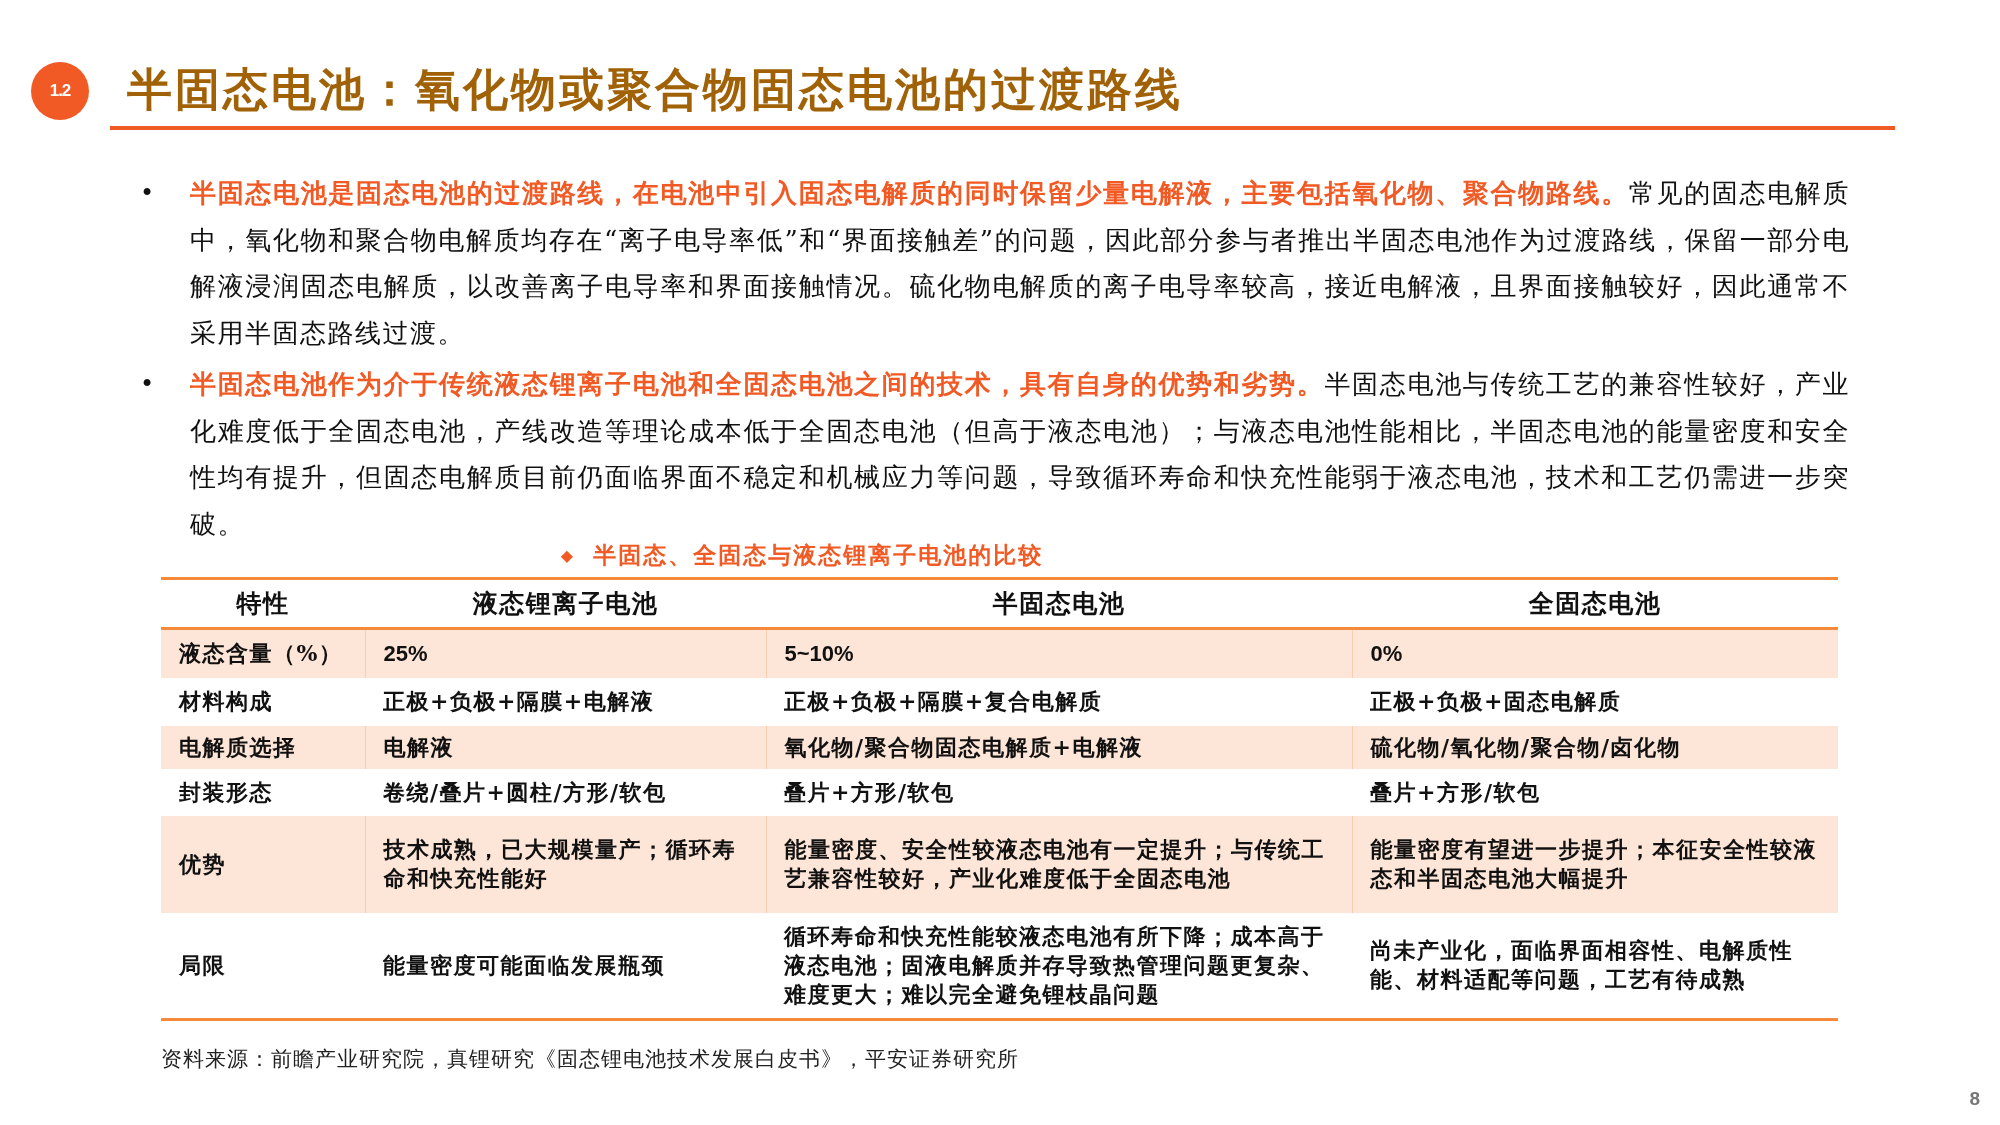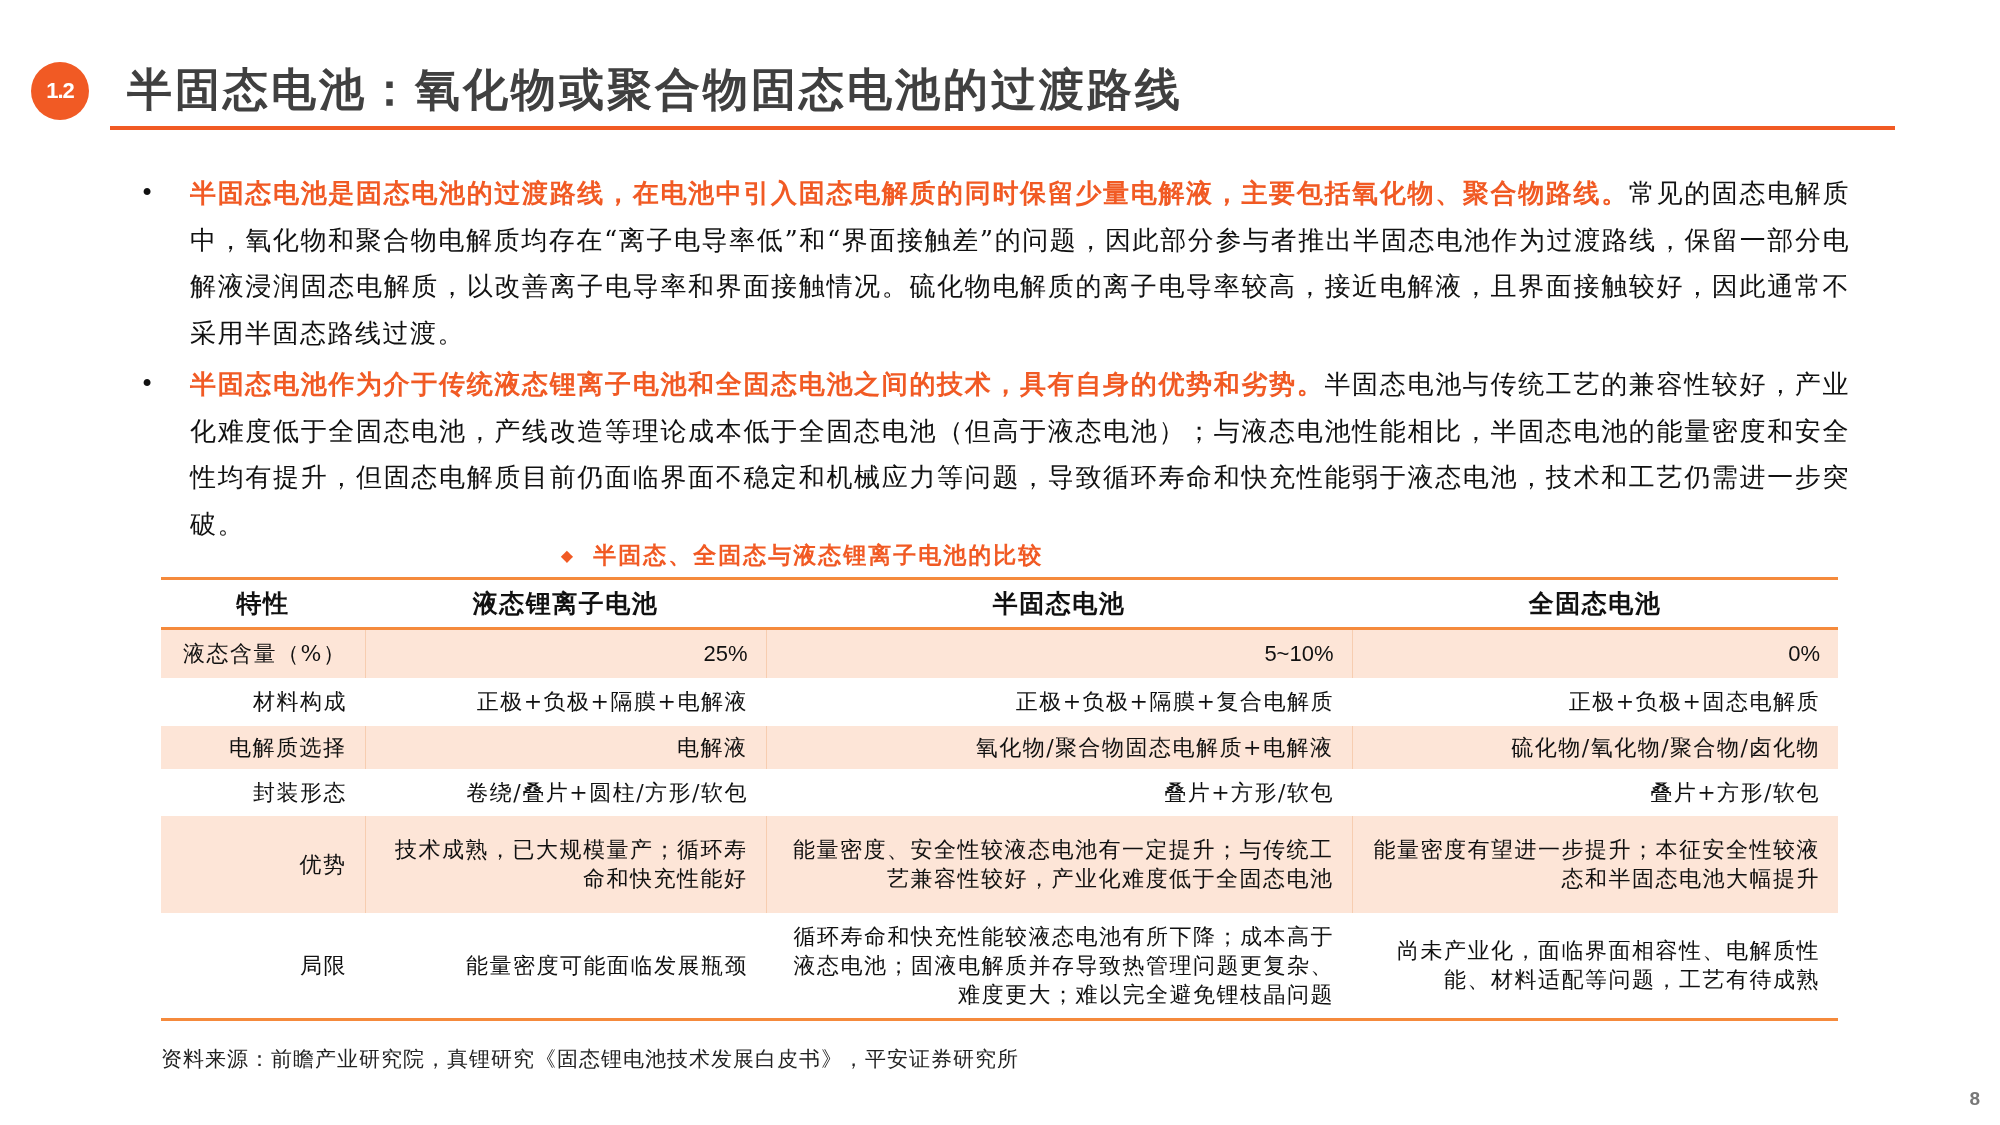--- a/index.html
+++ b/index.html
@@ -6,26 +6,26 @@
   body {
     width:2000px; height:1125px; position:relative; overflow:hidden;
     background:#ffffff;
     font-family:"DejaVu Serif","Liberation Serif",serif;
     color:#111;
   }
   .badge {
     position:absolute; left:31px; top:62px; width:58px; height:58px;
     border-radius:50%; background:#f15a24; color:#fff;
     font-family:"Liberation Sans","DejaVu Sans",sans-serif; font-weight:bold;
-    font-size:22px; display:flex; align-items:center; justify-content:center;
+    font-size:17px; display:flex; align-items:center; justify-content:center;
     letter-spacing:-1px;
   }
   .title {
     position:absolute; left:127px; top:58px; font-size:45px; font-weight:bold;
-    color:#404040; letter-spacing:3px; white-space:nowrap; line-height:64px;
+    color:#a16207; letter-spacing:3px; white-space:nowrap; line-height:64px;
   }
   .title-rule {
     position:absolute; left:110px; top:126px; width:1785px; height:4px; background:#f15a24;
   }
   .bullets { position:absolute; left:140px; top:170px; width:1710px; }
   .bullet { position:relative; padding-left:50px; font-size:26px; line-height:46.5px; letter-spacing:1.5px; text-align:justify; margin-bottom:5px; }
   .bullet .dot { position:absolute; left:0; top:0; font-size:24px; }
   .bullet .hl { color:#f15a24; font-weight:bold; }
   .caption {
     position:absolute; left:0; width:1604px; top:540px; text-align:center;
@@ -36,22 +36,23 @@
     position:absolute; left:161px; top:577px; width:1677px;
     border-collapse:collapse; table-layout:fixed;
     font-size:22px; letter-spacing:1.5px;
   }
   table.cmp th {
     height:47px; font-weight:bold; font-size:25px;
     border-top:3px solid #f58a3c; border-bottom:3px solid #f58a3c;
     text-align:center; vertical-align:middle; padding:0;
   }
   table.cmp td {
-    text-align:right; vertical-align:middle; padding:0 18px; line-height:29px;
+    text-align:left; vertical-align:middle; padding:0 18px; line-height:29px;
     border-left:1px solid #f7cdb0;
+    font-weight:bold;
   }
   table.cmp td:first-child { border-left:none; }
   table.cmp tr.shade td { background:#fde5d7; }
   table.cmp tr.last td { border-bottom:3px solid #f58a3c; }
   table.cmp td.num { font-family:"Liberation Sans","DejaVu Sans",sans-serif; letter-spacing:0; }
   .source {
     position:absolute; left:161px; top:1045px; font-size:21px; letter-spacing:1px; color:#222;
   }
   .page-num {
     position:absolute; right:20px; top:1088px; font-size:19px; color:#777;

